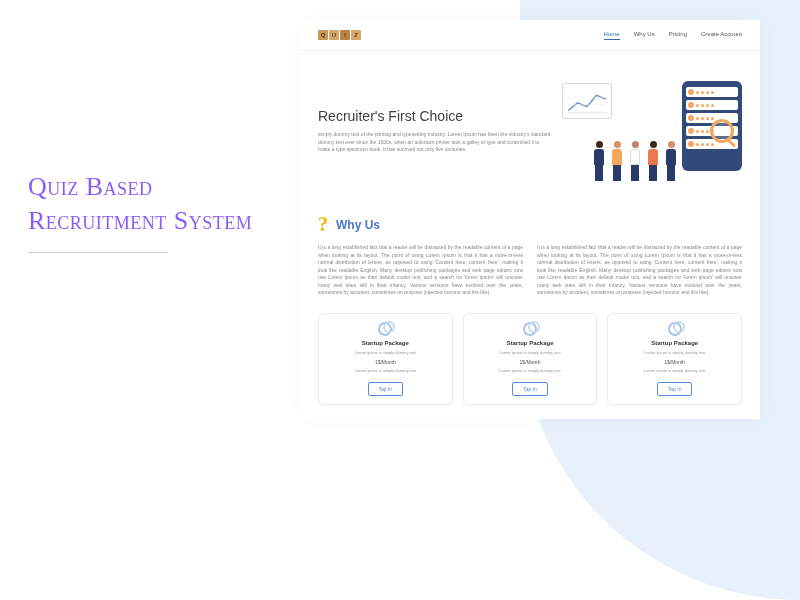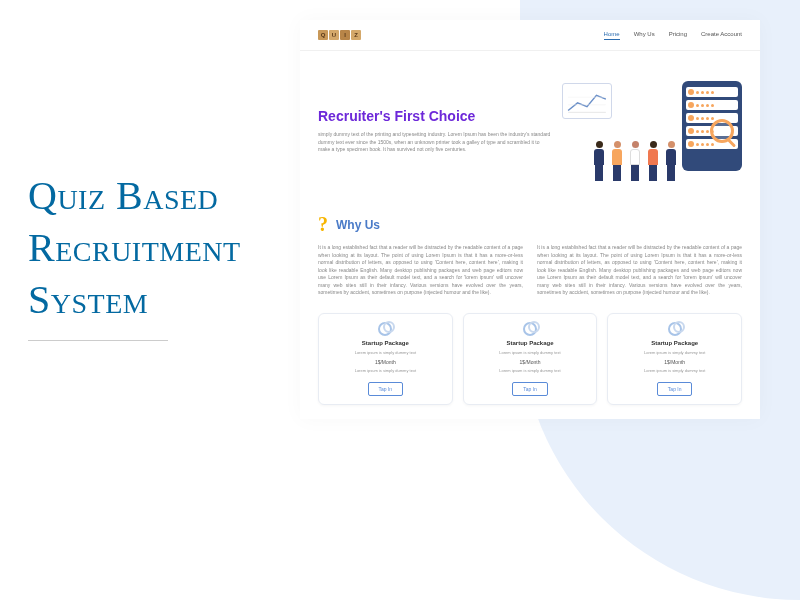--- a/index.html
+++ b/index.html
@@ -1,33 +1,33 @@
 <!DOCTYPE html>
 <html><head>
 <meta charset="utf-8">
 <style>
 *{margin:0;padding:0;box-sizing:border-box}
 body{font-family:Georgia,serif;background:#fff;width:800px;height:600px;overflow:hidden;position:relative}
 .bg-shape{position:absolute;top:0;right:0;width:280px;height:600px;background:#e8f0fb;border-radius:0 0 0 300px}
 .left-panel{position:absolute;left:28px;top:170px;width:230px}
-.left-title{font-size:40px;color:#0369a1;line-height:1.3;font-variant:small-caps;letter-spacing:0.5px}
+.left-title{font-size:26px;color:#8b5cf6;line-height:1.3;font-variant:small-caps;letter-spacing:0.5px}
 .left-underline{width:140px;height:1px;background:#ccc;margin-top:14px}
 .site{position:absolute;left:300px;top:20px;width:460px;background:#fff;font-family:Arial,sans-serif;box-shadow:0 0 20px rgba(0,0,0,0.03)}
 .nav{display:flex;justify-content:space-between;align-items:center;padding:10px 18px;border-bottom:1px solid #f0f0f0}
 .logo{display:flex;gap:1px}
 .logo span{width:10px;height:10px;background:#c89858;display:inline-flex;align-items:center;justify-content:center;font-size:6px;color:#5a3a1a;font-weight:bold;border-radius:1px}
 .logo span:nth-child(2){background:#d4a86a}
 .logo span:nth-child(3){background:#b88548}
 .logo span:nth-child(4){background:#d4a86a}
 .navlinks{display:flex;gap:14px;font-size:6px;color:#555}
 .navlinks a{cursor:pointer}
 .navlinks a.active{color:#2b6cb0;border-bottom:1.5px solid #2b6cb0;padding-bottom:2px}
 .hero{display:flex;padding:30px 18px 20px;gap:10px;align-items:center}
 .hero-text{flex:1}
-.hero-title{font-size:14px;color:#6d28d9;font-weight:bold;line-height:1.2;margin-bottom:6px}
+.hero-title{font-size:14px;color:#404040;font-weight:normal;line-height:1.2;margin-bottom:6px}
 .hero-body{font-size:5px;color:#888;line-height:1.5}
 .hero-illus{width:180px;height:100px;position:relative}
 .phone{position:absolute;right:0;top:0;width:60px;height:90px;background:#314a7a;border-radius:6px;padding:6px 4px}
 .prow{background:#fff;border-radius:2px;height:10px;margin-bottom:3px;display:flex;align-items:center;padding:0 2px;gap:1px}
 .prow .av{width:6px;height:6px;background:#f7a65e;border-radius:50%}
 .prow .st{width:3px;height:3px;background:#f7a65e;border-radius:50%;margin-left:1px}
 .mag{position:absolute;right:8px;top:38px;width:24px;height:24px;border:3px solid #f7a65e;border-radius:50%;background:rgba(255,255,255,0.2)}
 .mag::after{content:"";position:absolute;width:3px;height:10px;background:#f7a65e;bottom:-8px;right:-2px;transform:rotate(-45deg);border-radius:2px}
 .chart{position:absolute;left:0;top:2px;width:50px;height:36px;background:#fff;border:1px solid #d0d8ea;border-radius:3px}
 .chart svg{width:100%;height:100%}

